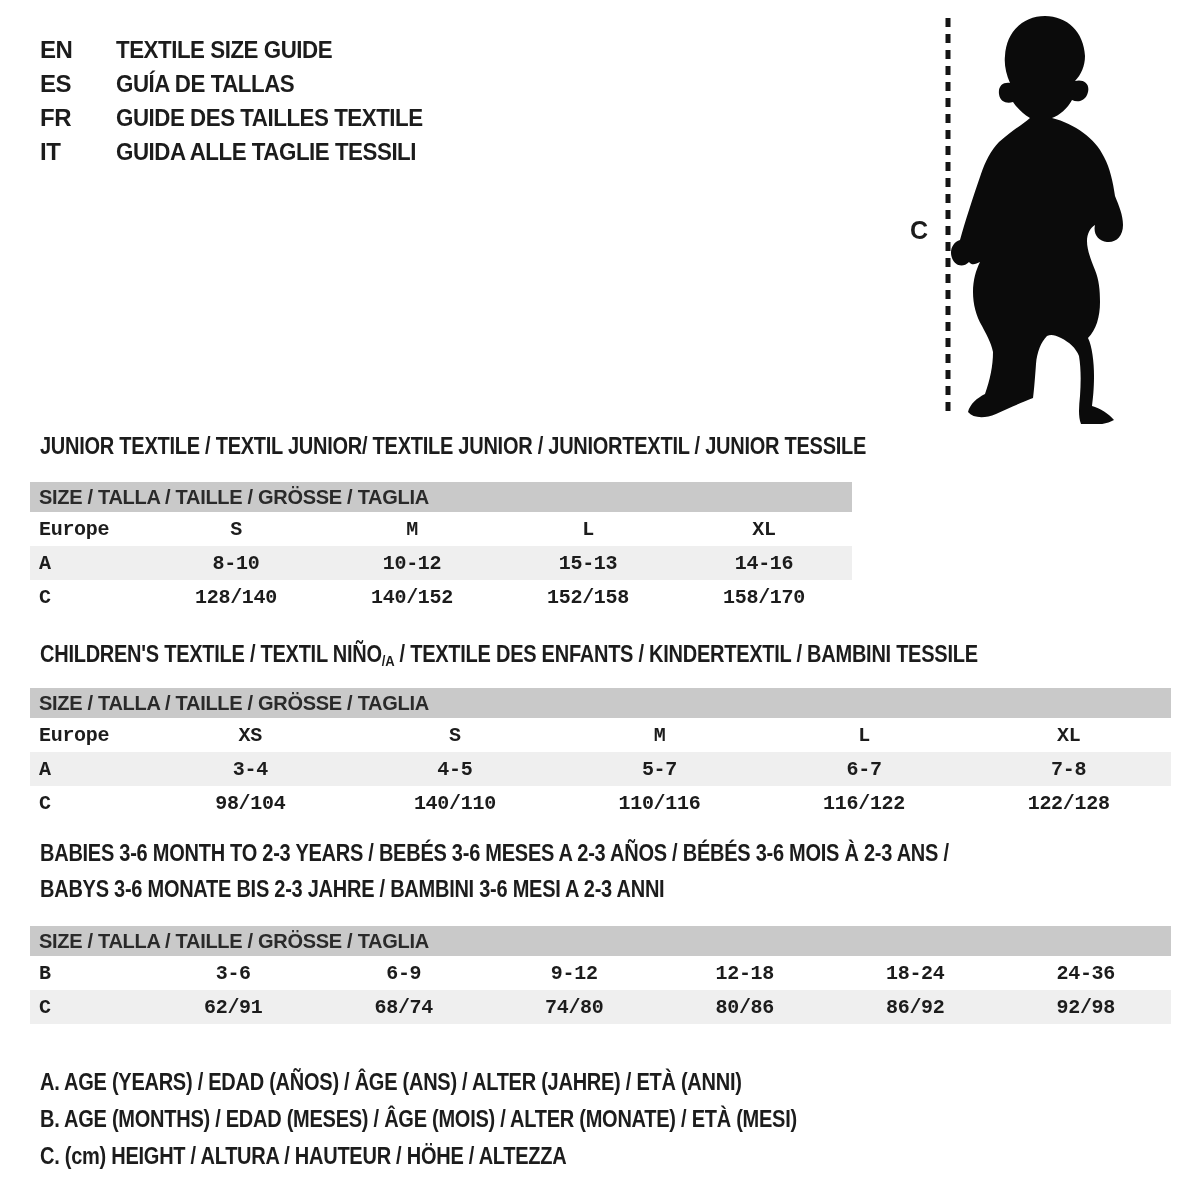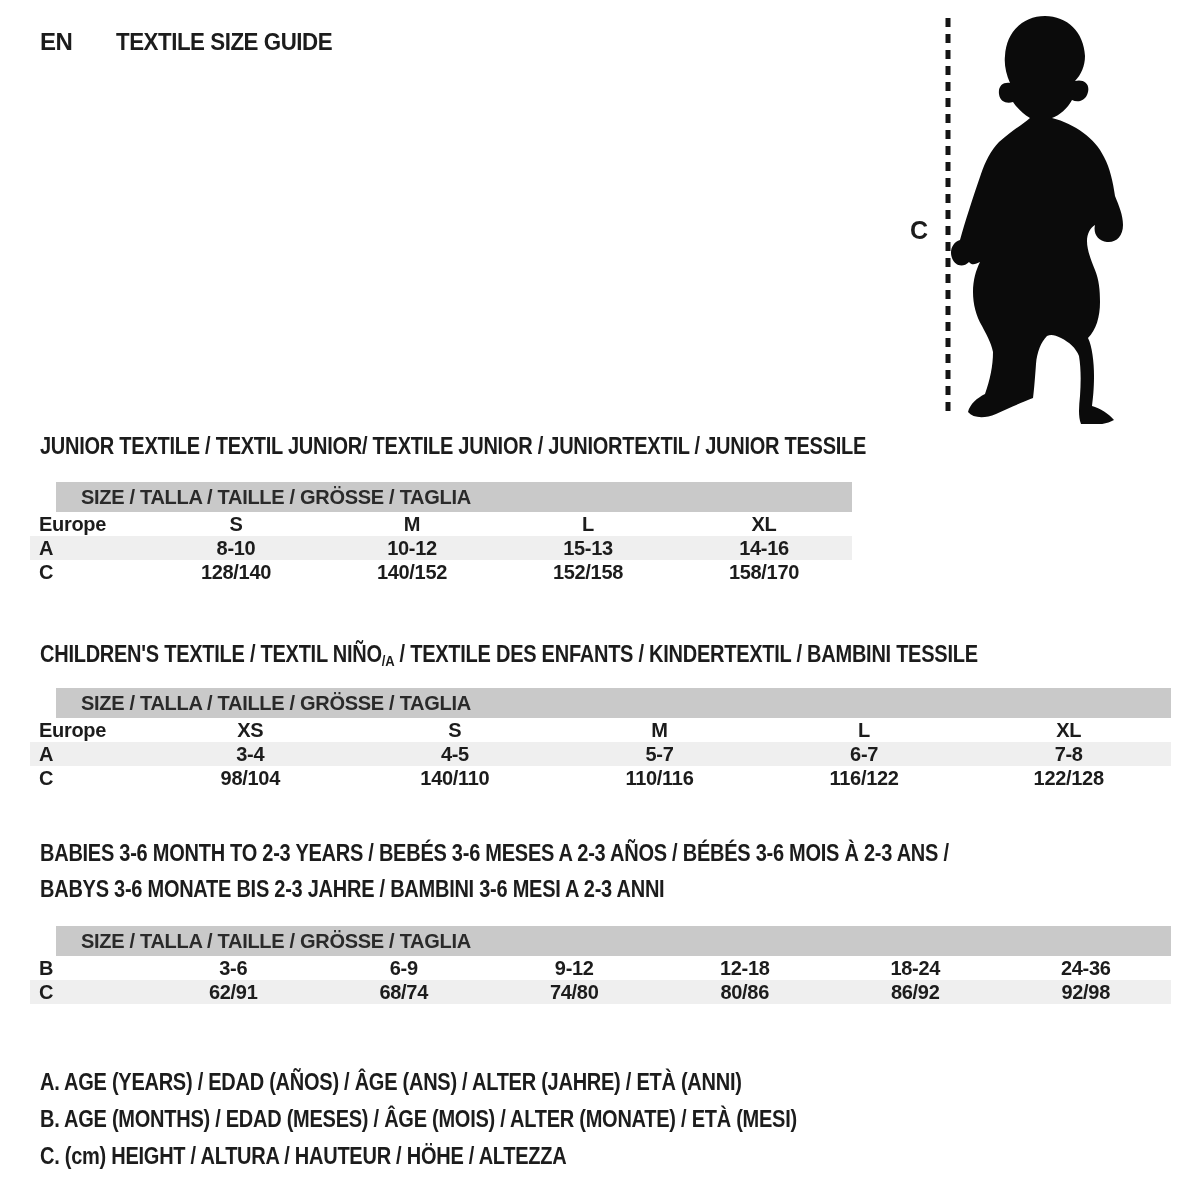--- a/index.html
+++ b/index.html
@@ -5,21 +5,21 @@
   html,body{margin:0;padding:0;background:#ffffff;}
   #page{
     position:relative;
     width:1200px;height:1200px;
     background:#ffffff;
     font-family:"Liberation Sans","DejaVu Sans",sans-serif;
     color:#1c1c1c;
     overflow:hidden;
   }
   
-  .lang-block{position:absolute;left:40px;top:25px;}
+  .lang-block{position:absolute;left:40px;top:33px;}
   .lang-row{display:flex;height:34px;align-items:center;}
   .lang-code{width:76px;font-size:24px;font-weight:700;letter-spacing:-0.5px;}
   .lang-title{font-size:24px;font-weight:700;letter-spacing:-0.5px;white-space:nowrap;transform:scaleX(0.93);transform-origin:0 50%;}
   
   .figure-svg{position:absolute;left:933px;top:12px;width:250px;height:412px;}
   .height-label{position:absolute;left:910px;top:216px;font-size:25px;font-weight:700;}
   
   .sec-title{
     position:absolute;left:40px;
     font-size:23px;font-weight:700;letter-spacing:-0.3px;
@@ -27,44 +27,55 @@
   }
   .sec-title .sub{font-size:15px;vertical-align:-4px;}
   
   .tbl{position:absolute;left:30px;}
   .tbl-narrow{width:822px;}
   .tbl-wide{width:1141px;}
   .size-bar{
     height:30px;background:#c9c9c9;
     display:flex;align-items:center;
     font-size:20px;font-weight:700;letter-spacing:-0.3px;
-    padding-left:25px;box-sizing:border-box;
+    padding-left:9px;box-sizing:border-box;
     color:#2a2a2a;
-    margin-left:26px;
-  }
-  .trow{display:flex;height:24px;align-items:center;font-size:20px;font-weight:700;letter-spacing:-0.3px;}
+  }
+  .trow{display:flex;height:34px;align-items:center;font-size:20px;font-weight:700;letter-spacing:-0.3px;font-family:Liberation Mono, monospace;}
   .trow .lbl{width:118px;padding-left:9px;box-sizing:border-box;}
   .trow .cell{flex:1;text-align:center;}
   .alt{background:#efefef;}
   
   .legend-line{
     position:absolute;left:40px;
     font-size:23px;font-weight:700;letter-spacing:-0.3px;
     white-space:nowrap;transform:scaleX(0.87);transform-origin:0 50%;
   }
 </style>
 </head>
 <body>
 
 <div id="page">
 
   <div class="lang-block">
     <div class="lang-row">
       <span class="lang-code">EN</span>
       <span class="lang-title">TEXTILE SIZE GUIDE</span>
+    </div>
+    <div class="lang-row">
+      <span class="lang-code">ES</span>
+      <span class="lang-title">GUÍA DE TALLAS</span>
+    </div>
+    <div class="lang-row">
+      <span class="lang-code">FR</span>
+      <span class="lang-title">GUIDE DES TAILLES TEXTILE</span>
+    </div>
+    <div class="lang-row">
+      <span class="lang-code">IT</span>
+      <span class="lang-title">GUIDA ALLE TAGLIE TESSILI</span>
     </div>
   </div>
 
   <svg class="figure-svg" viewBox="0 0 250 412" aria-hidden="true">
     <line x1="15" y1="6" x2="15" y2="406" stroke="#141414" stroke-width="5" stroke-dasharray="9 7"></line>
     <path fill="#0b0b0b" d="
       M112 4
       C134 4 151 20 152 44
       C152 54 148 63 142 69
       C150 67 157 71 155 80

